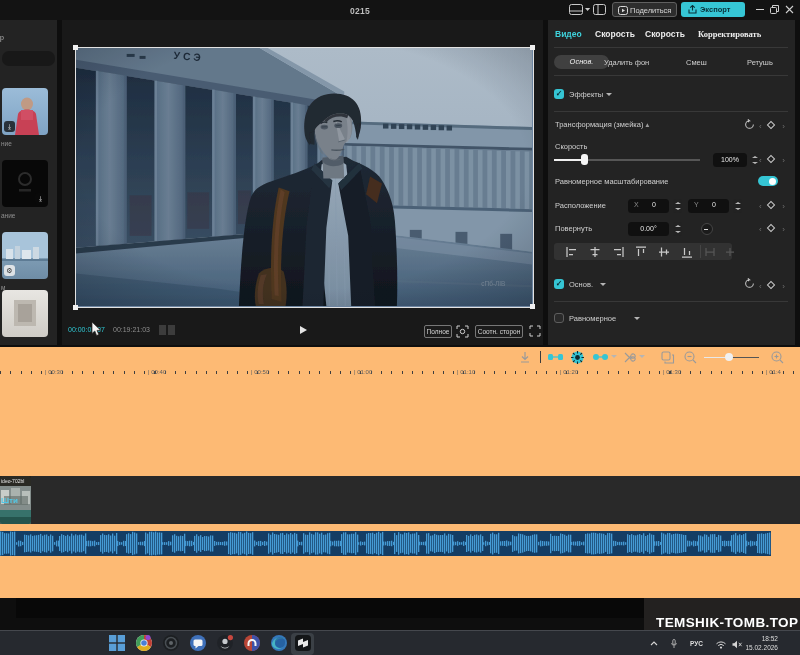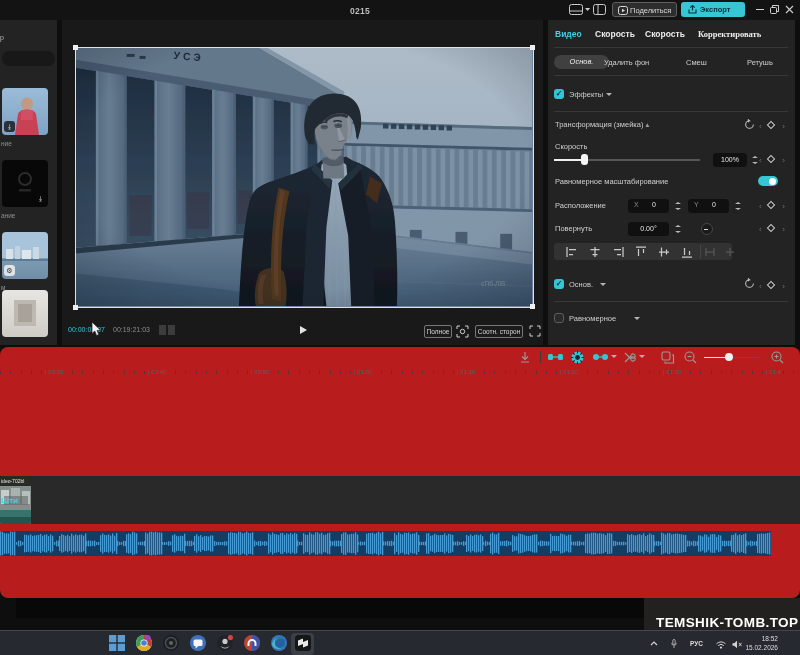--- a/index.html
+++ b/index.html
@@ -41,21 +41,21 @@
 .spinbox { position:absolute; background:#101010; border-radius:3.5px; height:13.5px; color:#e6e6e6; font-size:7px; }
 .spinner { position:absolute; width:9px; height:13.5px; background:#222222; border-radius:3px; }
 .spinner:before { content:""; position:absolute; left:1.5px; top:2.5px; border-left:3px solid transparent; border-right:3px solid transparent; border-bottom:2.6px solid #b9b9b9; }
 .spinner:after { content:""; position:absolute; left:1.5px; bottom:2.5px; border-left:3px solid transparent; border-right:3px solid transparent; border-top:2.6px solid #b9b9b9; }
 .kfwrap { position:absolute; width:26px; height:10px; }
 .kf-d { position:absolute; left:9px; top:1px; width:6px; height:6px; border:1px solid #c9c9c9; transform:rotate(45deg); }
 .kf-a { position:absolute; top:0.5px; color:#6f6f6f; font-size:8px; }
 .reset-ico { position:absolute; width:11px; height:11px; }
 
 
-#timeline { position:absolute; top:347px; left:0; width:800px; height:251px; background:#b91c1c;border-radius:8px; }
+#timeline { position:absolute; top:347px; left:0; width:800px; height:251px; background:#fdba74; }
 #ruler { position:absolute; top:20px; left:0; width:800px; height:13px; background-image:repeating-linear-gradient(to right, #3e3e3e 0 1px, transparent 1px 10.3px); background-size:100% 3px; background-repeat:no-repeat; background-position:0 4px; }
 .rl { position:absolute; top:2px; color:#606060; font-size:6px; }
 #track-video { position:absolute; top:129px; left:0; width:800px; height:48px; background:#292929; }
 #clip { position:absolute; top:0; left:0; width:31px; height:48px; background:#0f1410; overflow:hidden; border-radius:2px; }
 #track-audio { position:absolute; top:184px; left:0; width:771px; height:25px; background:#143d64; overflow:hidden; }
 
 
 #blackband { position:absolute; top:598px; left:16px; width:800px; height:20px; background:#080808; }
 #watermark { position:absolute; left:640px; top:17px; color:#ffffff; font-size:13.5px; font-weight:bold; letter-spacing:0.4px; }
 #taskbar { position:absolute; top:630px; left:0; width:800px; height:25px; background:#26292f; border-top:1px solid #45484e; }

